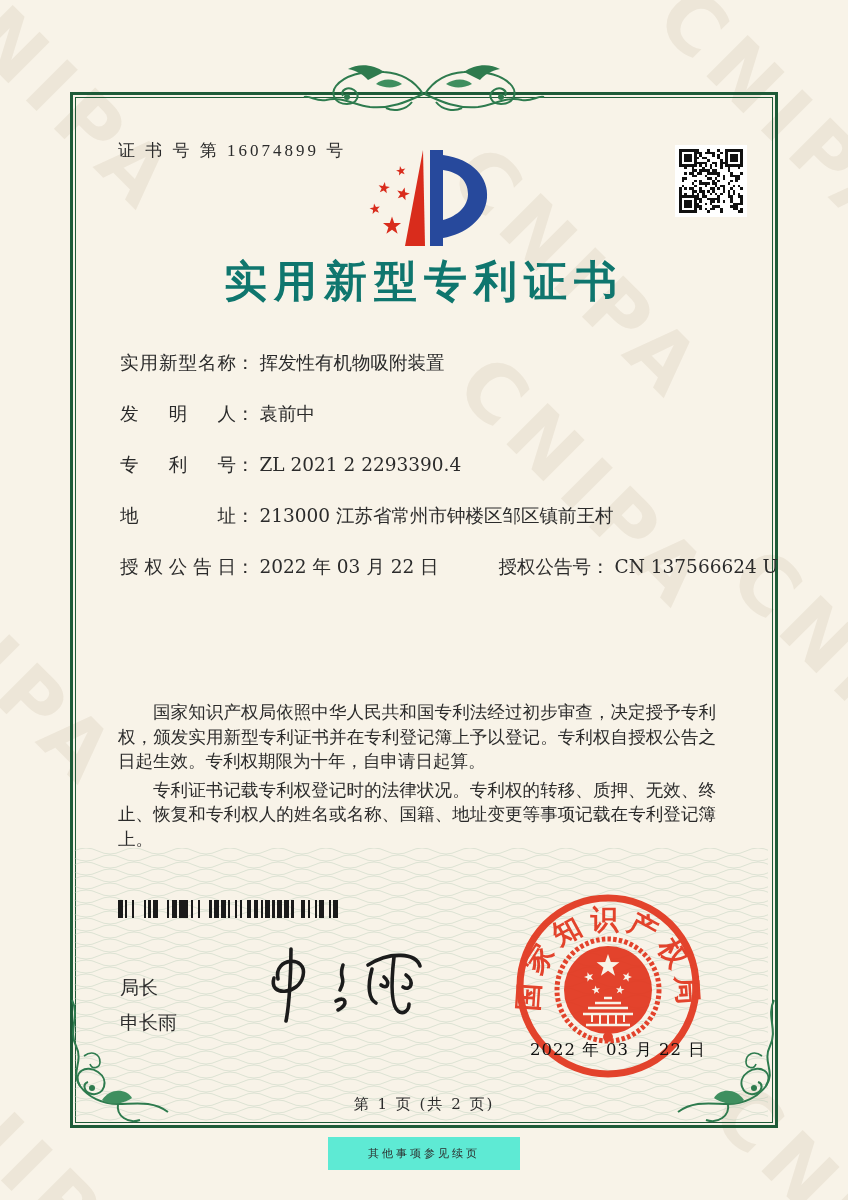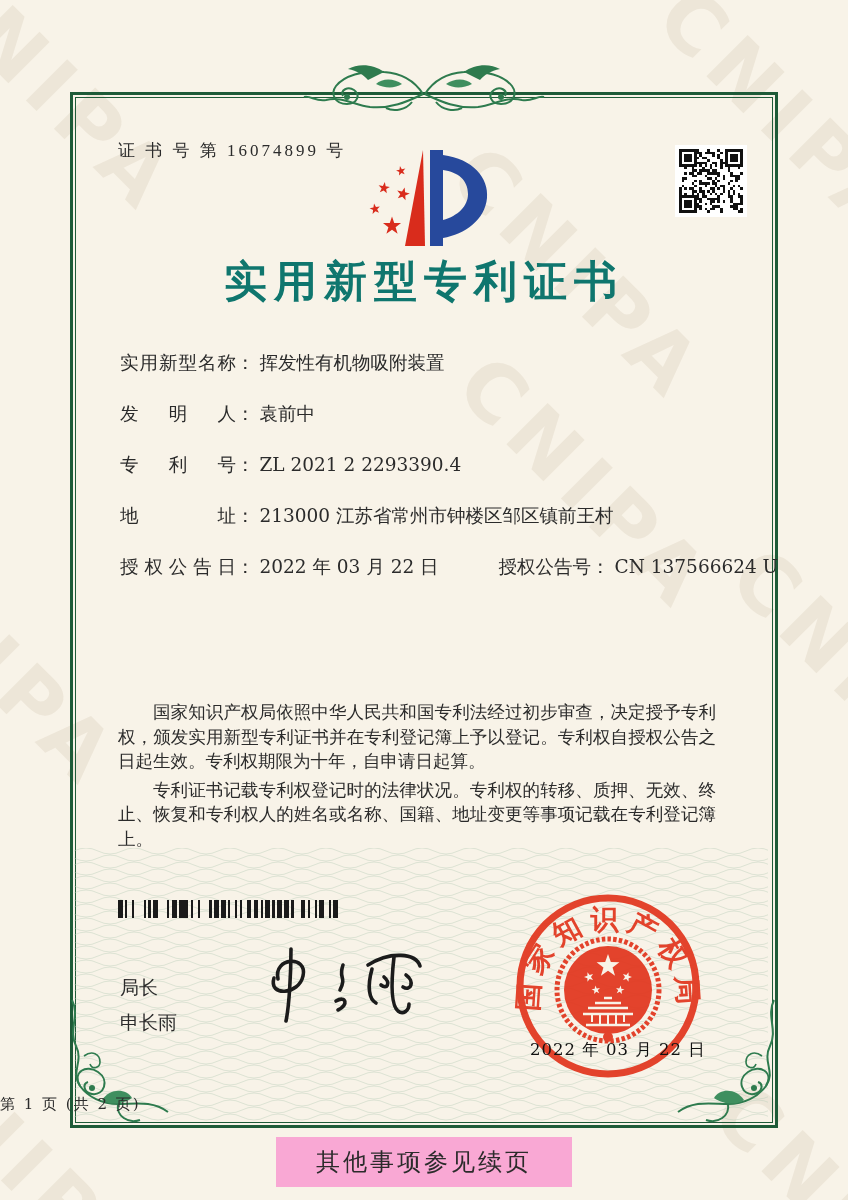--- a/index.html
+++ b/index.html
@@ -37,24 +37,24 @@
   
   .barcode{position:absolute;left:118px;top:900px;width:220px;height:18px;z-index:4;}
   .signer-title{position:absolute;left:120px;top:975px;font-size:19px;z-index:4;}
   .signer-name{position:absolute;left:120px;top:1010px;font-size:19px;z-index:4;}
   .signature{position:absolute;left:248px;top:945px;width:210px;height:105px;z-index:5;}
   
   .seal{position:absolute;left:512px;top:890px;width:192px;height:192px;z-index:4;opacity:.95;}
   .seal-date{position:absolute;left:530px;top:1039px;font-size:16.5px;letter-spacing:1px;
              color:#111;z-index:6;white-space:nowrap;}
   
-  .page-num{position:absolute;left:0;top:1095px;width:848px;
+  .page-num{position:absolute;left:0;top:1095px;width:848px;text-align:center;
             font-size:15px;letter-spacing:2px;z-index:4;}
   .note{position:absolute;left:50%;transform:translateX(-50%);top:1137px;
-        background:#f9a8d4;padding:9px 40px;font-size:24px;letter-spacing:3px;z-index:4;}
+        background:#5eead4;padding:9px 40px;font-size:11px;letter-spacing:3px;z-index:4;}
 </style>
 </head>
 <body>
 
 <svg width="0" height="0" style="position:absolute">
   <defs>
     <path id="star" d="M0,-10 L2.35,-3.24 L9.51,-3.09 L3.8,1.24 L5.88,8.09 L0,4 L-5.88,8.09 L-3.8,1.24 L-9.51,-3.09 L-2.35,-3.24 Z"></path>
   </defs>
 </svg>
 

